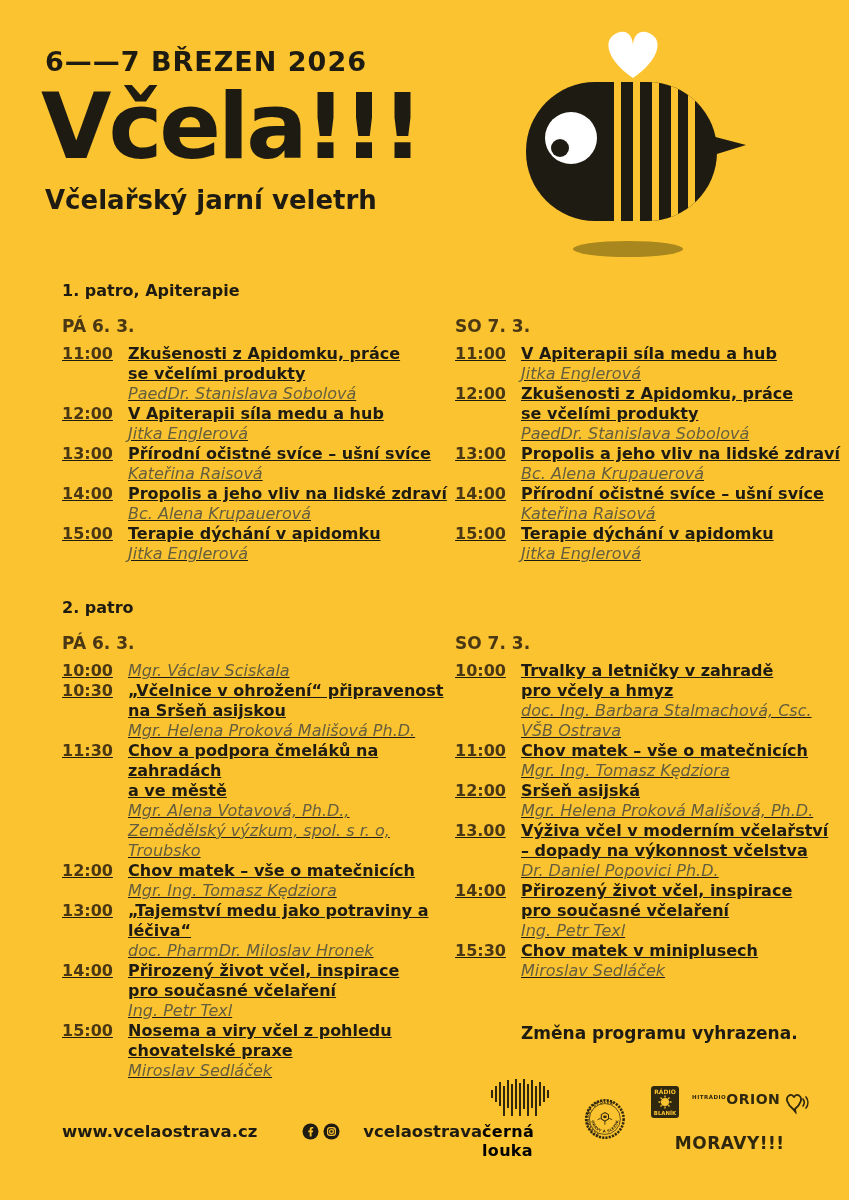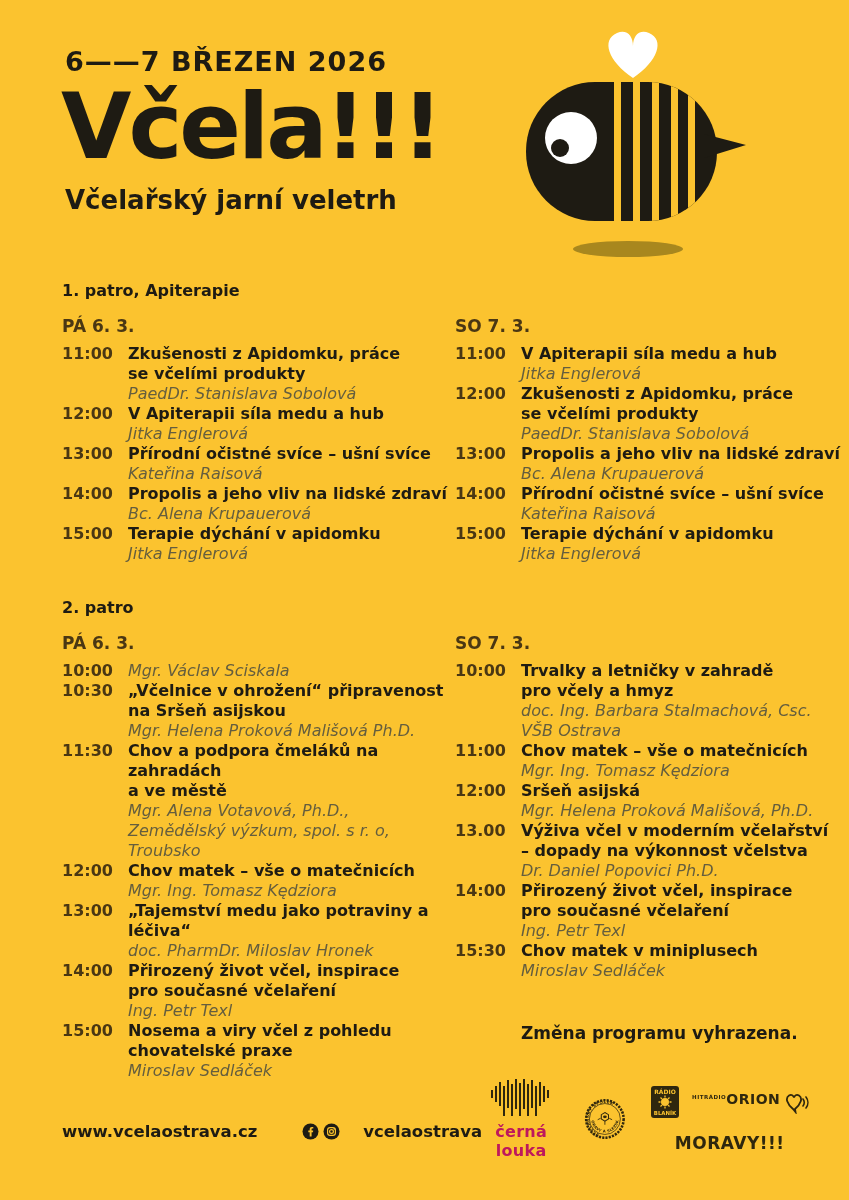--- a/index.html
+++ b/index.html
@@ -13,46 +13,46 @@
   html,body{background:#888;}
   .poster{
     position:relative;
     width:849px;height:1200px;
     background:var(--bg);
     font-family:"DejaVu Sans","Liberation Sans",sans-serif;
     color:var(--ink);
     overflow:hidden;
     margin:0 auto;
   }
-  .header{position:absolute;left:65px;top:46px;}
+  .header{position:absolute;left:45px;top:46px;}
   .date{font-size:27px;font-weight:700;letter-spacing:1px;color:var(--ink);}
   .title{font-size:91px;font-weight:700;letter-spacing:-3px;line-height:1.05;margin-top:2px;margin-left:-4px;color:var(--ink);}
   .subtitle{font-size:26px;font-weight:700;margin-top:10px;color:var(--ink);}
   .bee{position:absolute;left:516px;top:26px;}
 
   .section{position:absolute;left:62px;width:750px;}
   .sec1{top:281px;}
   .sec2{top:598px;}
   .sec-heading{font-size:16px;font-weight:700;color:var(--ink);}
   .cols{display:flex;margin-top:16px;}
   .col{width:393px;flex:none;}
   .day{font-size:17px;font-weight:700;color:var(--brown);margin-bottom:8px;}
-  .event{display:flex;font-size:16px;line-height:20px;}
+  .event{display:flex;font-size:16px;line-height:20px;text-decoration:underline;}
   .event .time{width:66px;flex:none;font-weight:700;color:var(--brown);}
   .ebody{display:block;}
   .etitle{display:block;font-weight:700;color:var(--ink);white-space:pre-line;}
   .espeaker{display:block;font-style:italic;font-weight:400;color:var(--speaker);white-space:pre-line;}
   .note{font-size:17px;font-weight:700;color:var(--ink);margin-top:42px;margin-left:66px;}
 
   .footer{position:absolute;left:62px;top:1078px;width:747px;display:flex;justify-content:space-between;align-items:flex-start;}
   .footer-left{display:flex;align-items:center;gap:23px;margin-top:44px;font-size:16.5px;font-weight:700;color:var(--ink);}
   .social{display:flex;align-items:center;gap:4px;margin-left:22px;}
   .logos{display:flex;align-items:center;gap:24px;}
   .logo-col{display:flex;flex-direction:column;align-items:center;gap:6px;}
-  .cl-text{font-size:16px;font-weight:700;color:#be185d;letter-spacing:0.3px;text-align:center;}
+  .cl-text{font-size:16px;font-weight:700;color:#000000;letter-spacing:0.3px;}
   .radio-row{display:flex;align-items:center;gap:12px;}
   .city-text{font-size:17px;font-weight:700;letter-spacing:0.5px;color:#2F270E;margin-top:8px;}
   .orion-wrap{display:flex;align-items:flex-start;gap:3px;}
   .orion-text{display:flex;align-items:center;line-height:1;}
   .hitradio{font-size:5.5px;font-weight:700;color:#2F270E;letter-spacing:0.5px;}
   .orion{font-size:14px;font-weight:700;color:#2F270E;letter-spacing:0.5px;margin-top:2px;}
 </style>
 </head>
 <body>
 

